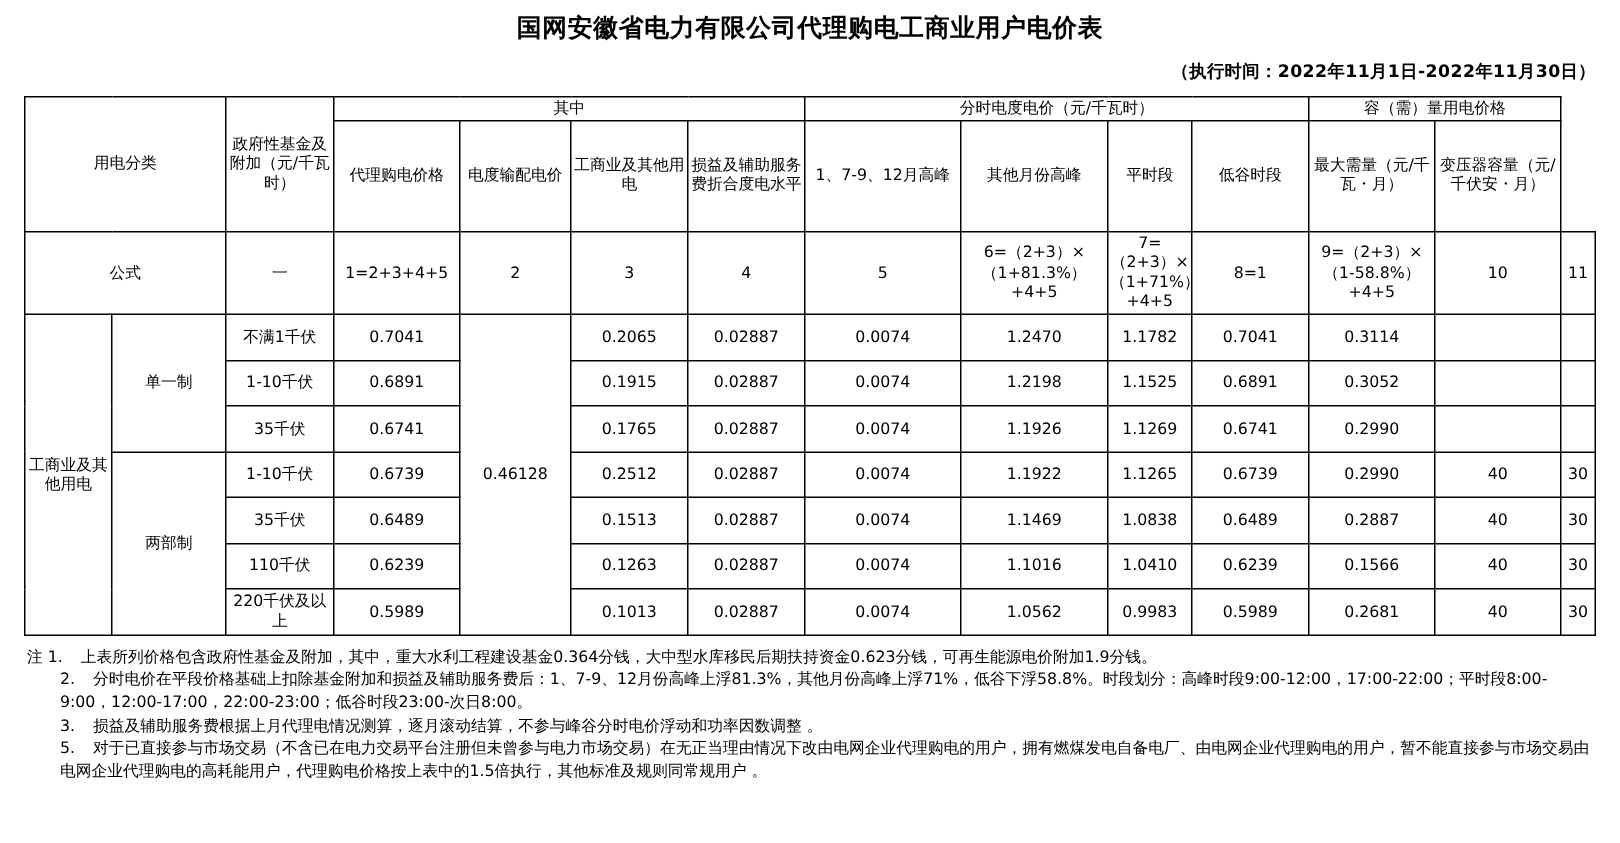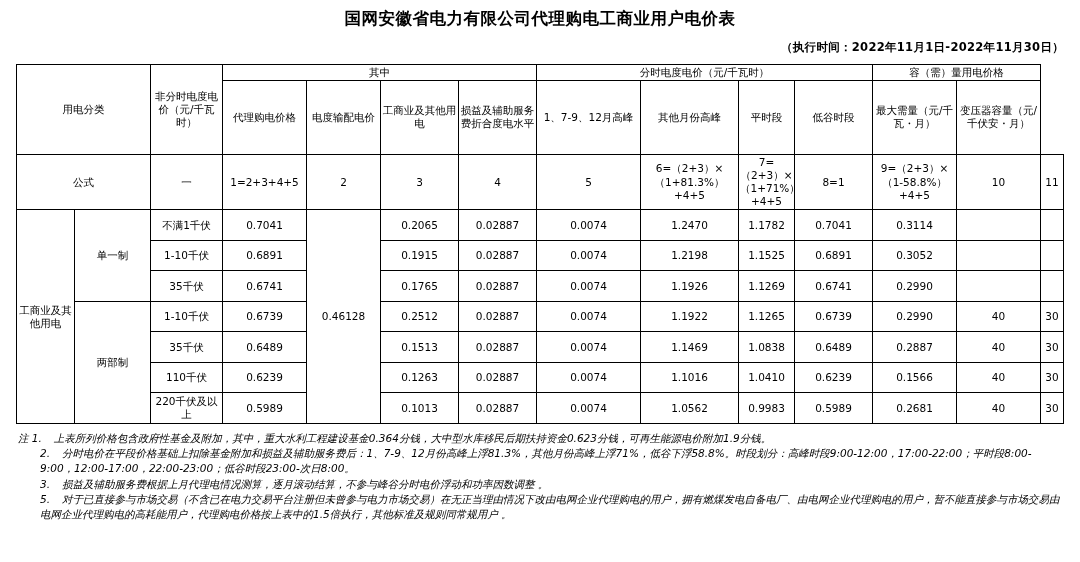--- a/index.html
+++ b/index.html
@@ -76,21 +76,20 @@
   .data-row td {
     height: 27.5px;
   }
   .dash {
     font-size: 13px;
   }
   .notes {
     margin: 7px 2px 12px 2px;
     font-size: 10.5px;
     line-height: 1.45;
-    font-style: italic;
   }
   .notes p {
     margin: 0;
     text-indent: 0;
   }
   .note-indent {
     padding-left: 22px;
   }
   .note-first {
     padding-left: 0;
@@ -120,21 +119,21 @@
       <col style="width:104px">
       <col style="width:98px">
       <col style="width:56px">
       <col style="width:78px">
       <col style="width:84px">
       <col style="width:84px">
     </colgroup>
     <thead>
       <tr>
         <th class="hdr" rowspan="2" colspan="2">用电分类</th>
-        <th class="hdr" rowspan="2">非分时电度电价（元/千瓦时）</th>
+        <th class="hdr" rowspan="2">政府性基金及附加（元/千瓦时）</th>
         <th class="hdr" colspan="4">其中</th>
         <th class="hdr" colspan="4">分时电度电价（元/千瓦时）</th>
         <th class="hdr" colspan="2">容（需）量用电价格</th>
       </tr>
       <tr class="hdr-tall">
         <th class="hdr">代理购电价格</th>
         <th class="hdr">电度输配电价</th>
         <th class="hdr">工商业及其他用电</th>
         <th class="hdr">损益及辅助服务费折合度电水平</th>
         <th class="hdr">1、7-9、12月高峰</th>

